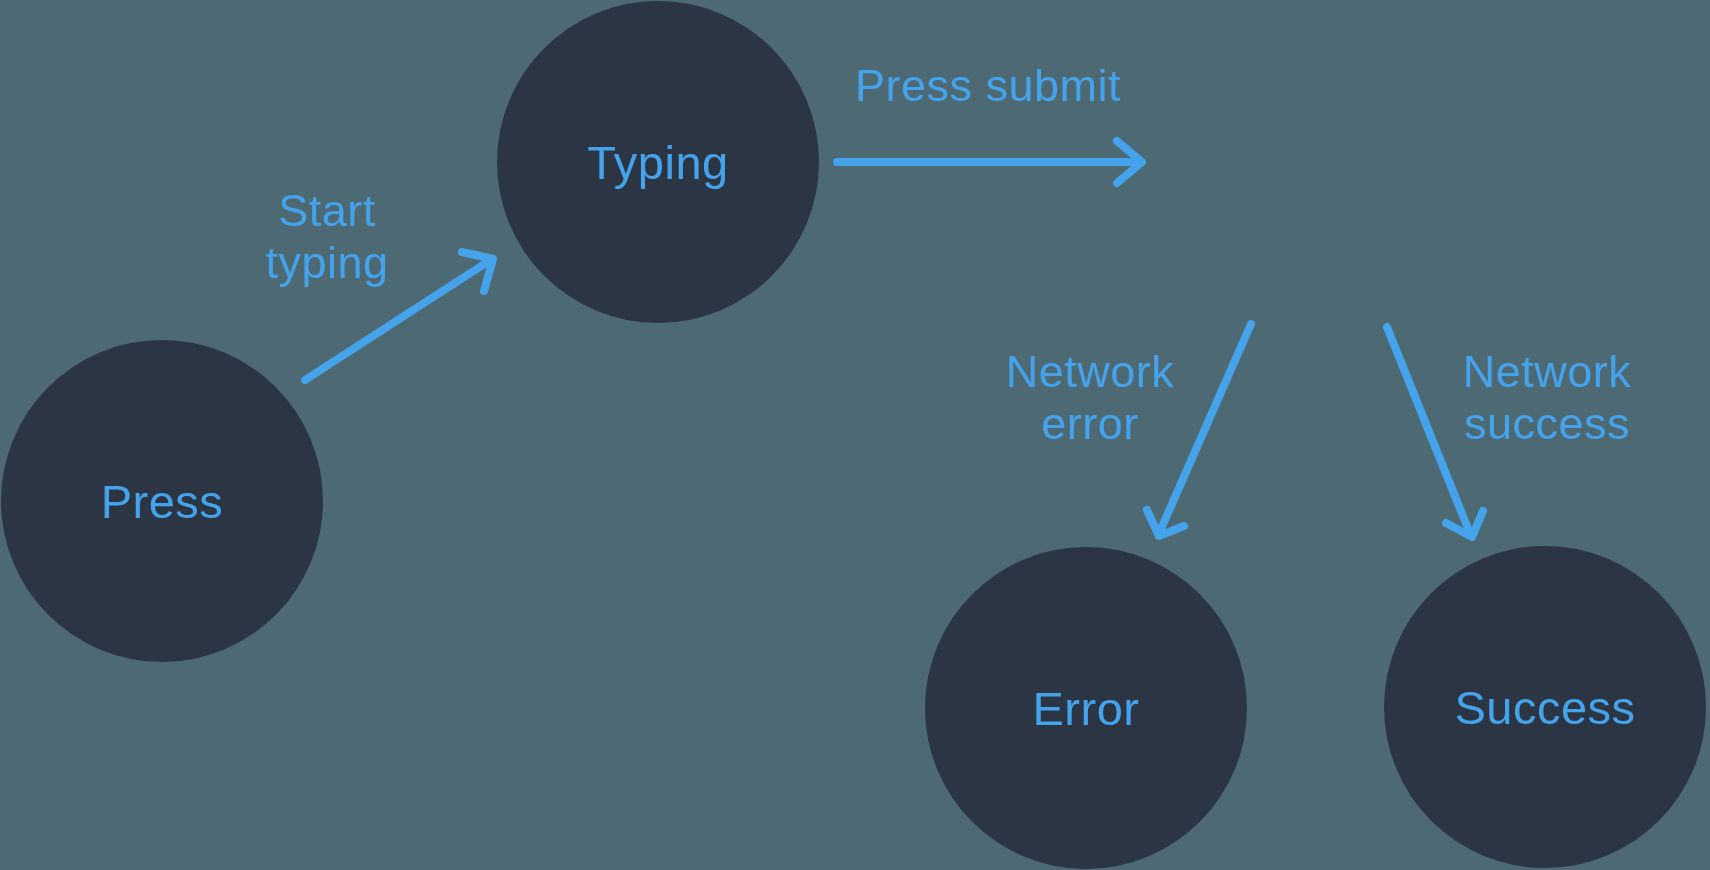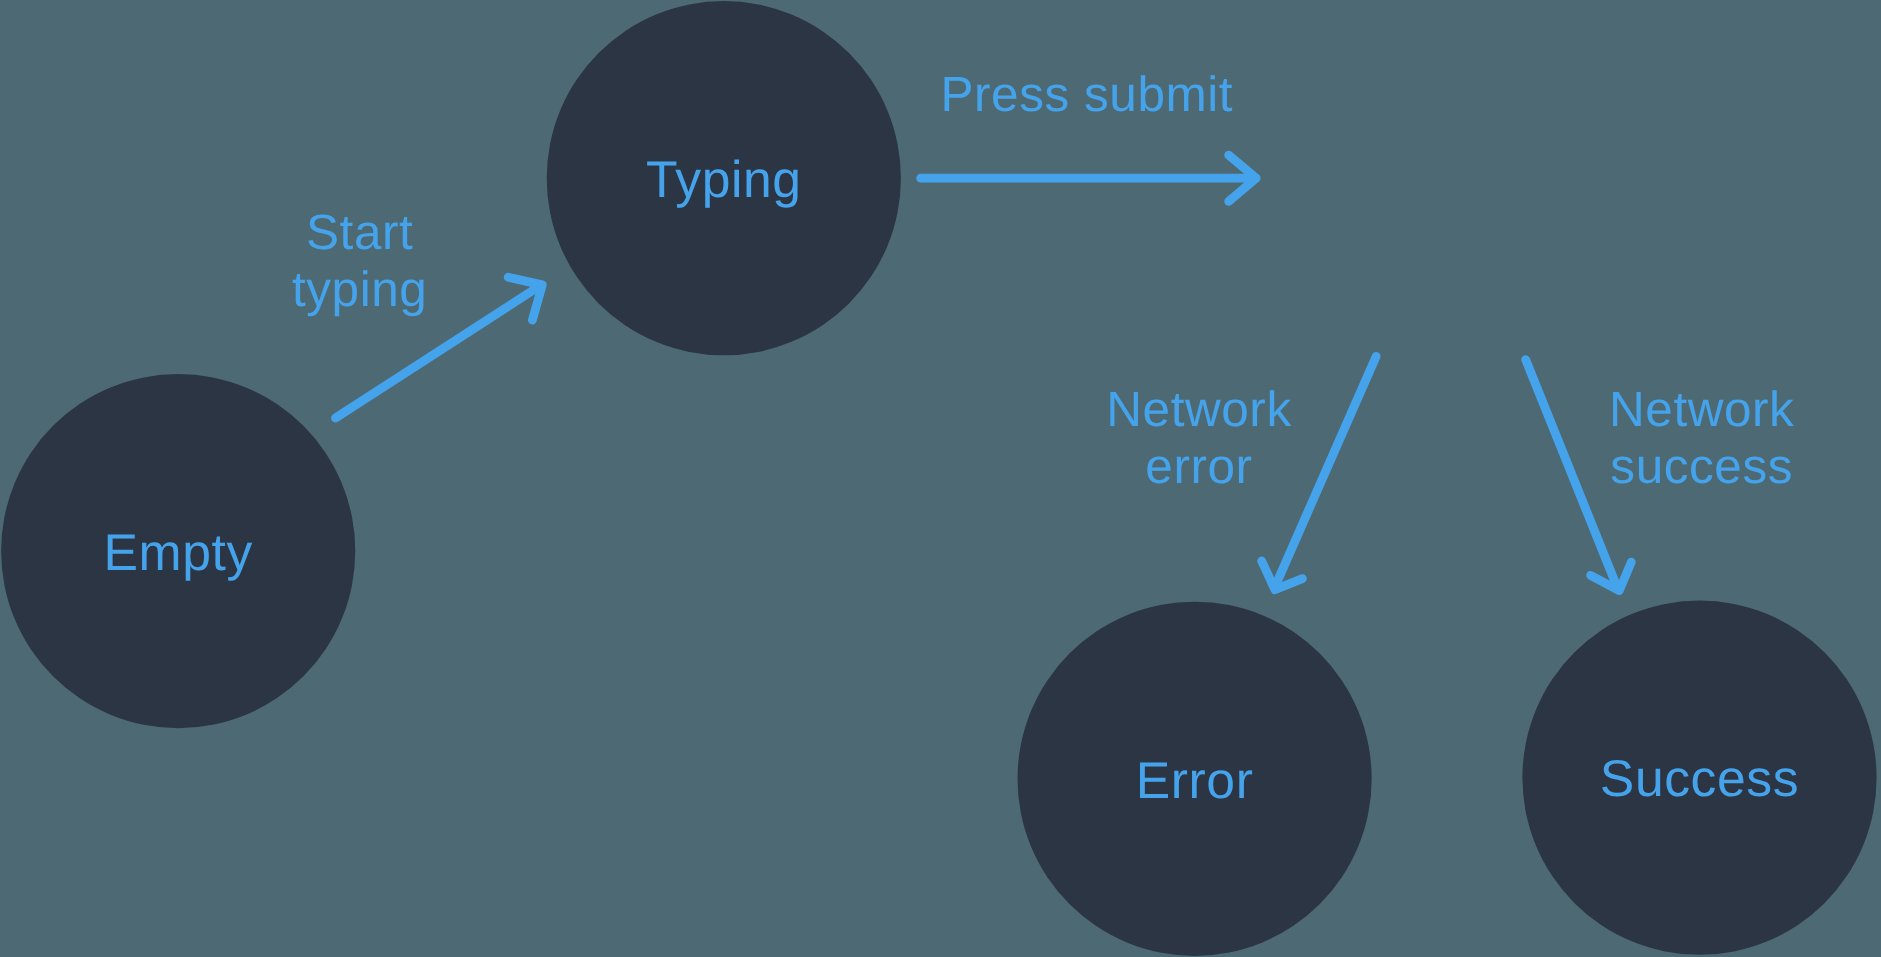--- a/index.html
+++ b/index.html
@@ -89,21 +89,21 @@
       <line x1="1251" y1="324" x2="1161" y2="529"></line>
       <polyline points="1147,510 1159,536 1184,526"></polyline>
     </g>
     <g>
       <line x1="1387" y1="327" x2="1469" y2="531"></line>
       <polyline points="1446,523 1472,537 1483,511"></polyline>
     </g>
   </svg>
 
   <div class="node node-empty">
-    <span class="node-label">Empty</span>
+    <span class="node-label">Press</span>
   </div>
 
   <div class="node node-typing">
     <span class="node-label">Typing</span>
   </div>
 
 
   <div class="node node-error">
     <span class="node-label">Error</span>
   </div>

